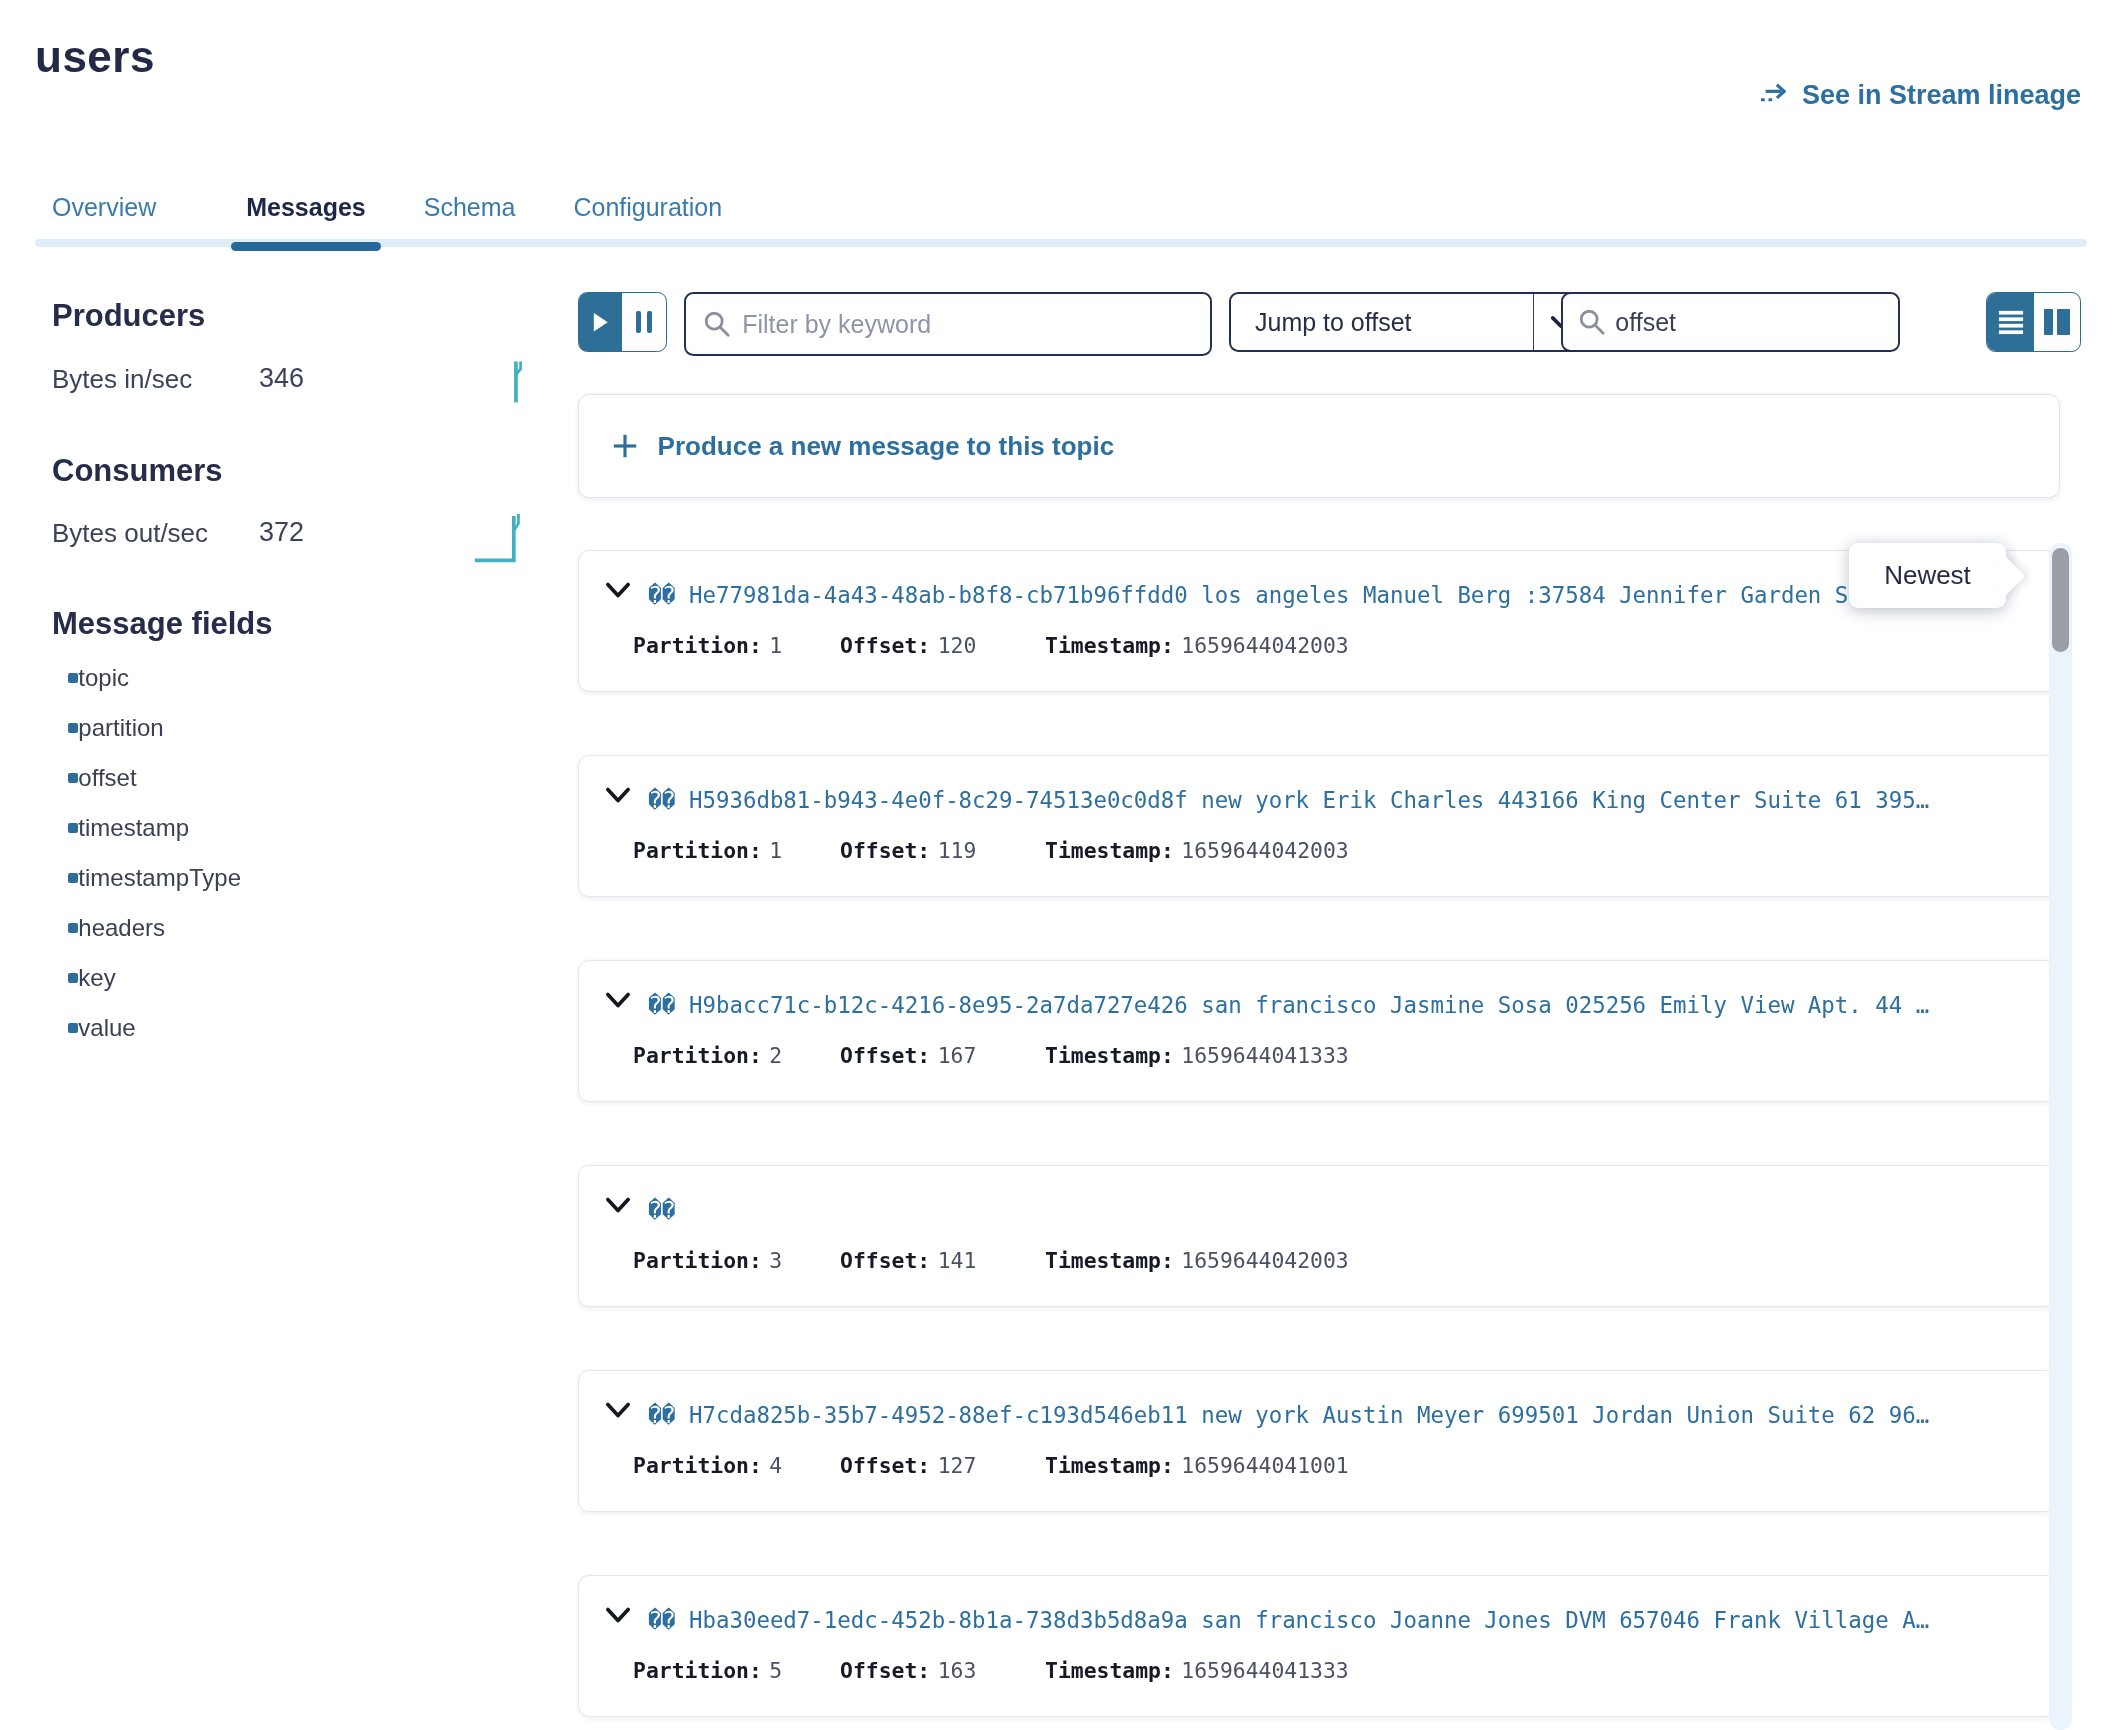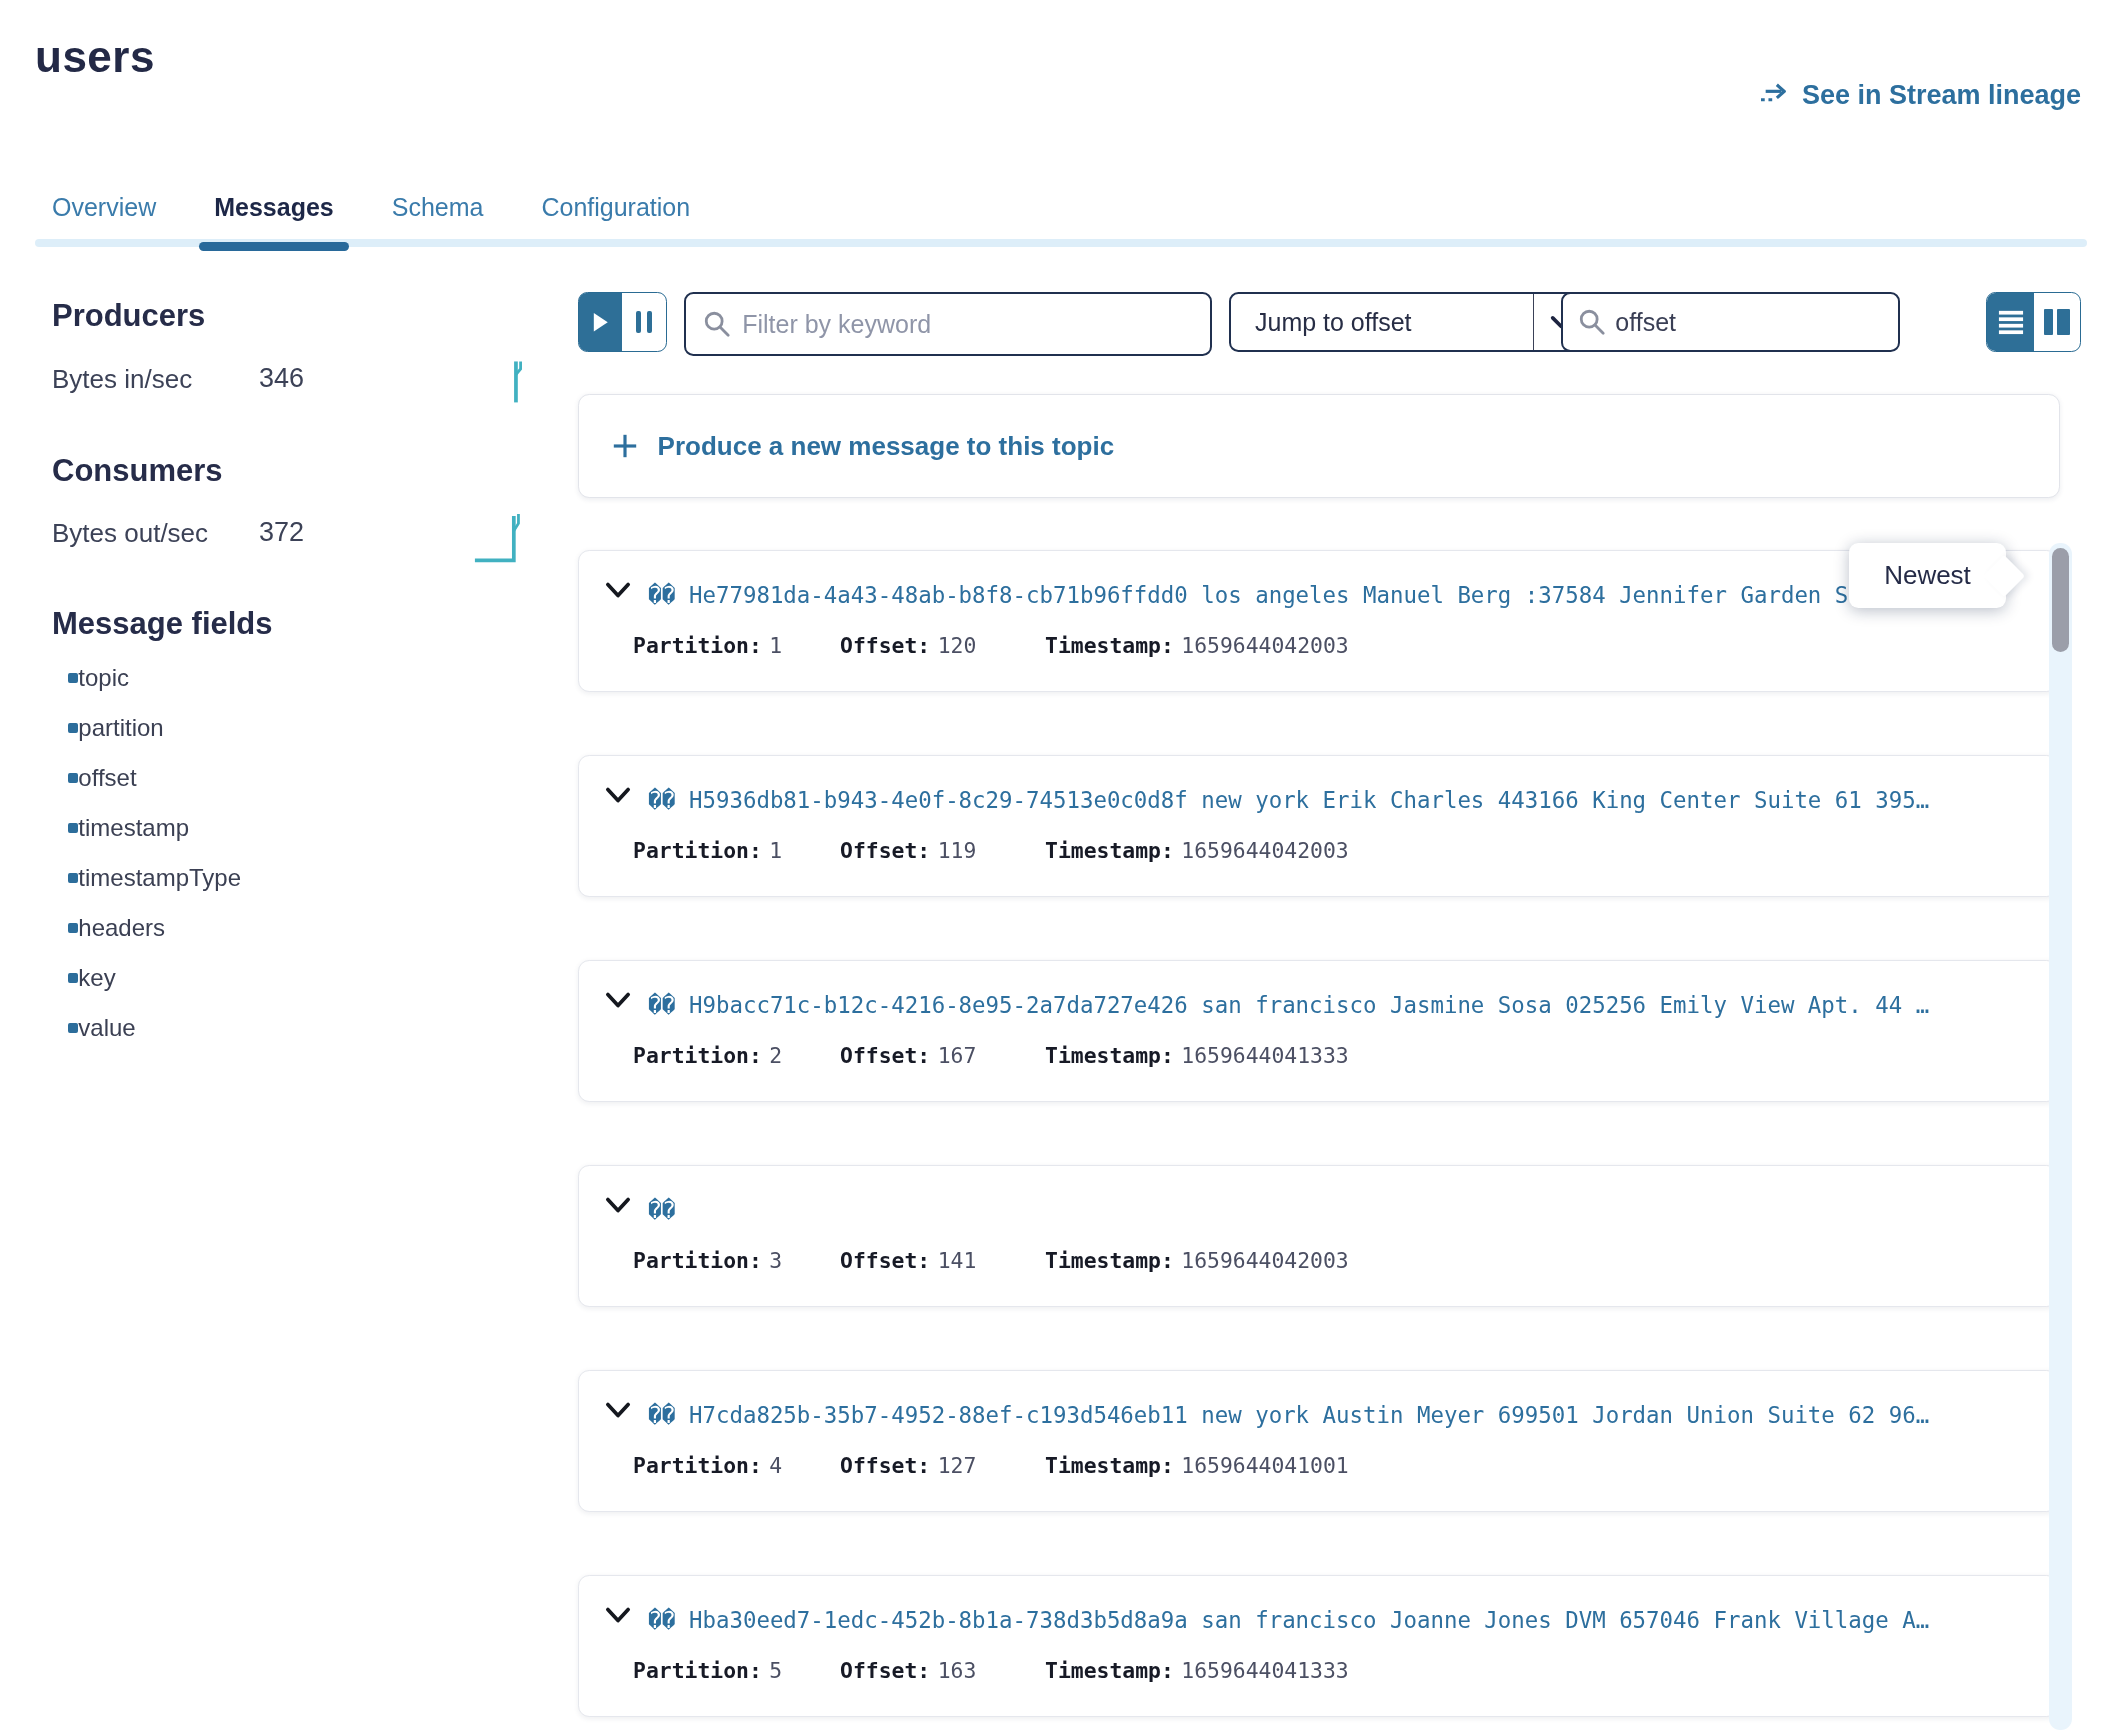--- a/index.html
+++ b/index.html
@@ -9,21 +9,21 @@
     font-family:"Liberation Sans", sans-serif; color:#262c49;
   }
   
   .page-title { position:absolute; left:35px; top:32px; font-size:44px; font-weight:800; letter-spacing:0.5px; color:#232946; }
   .lineage-link { position:absolute; right:43px; top:48px; display:flex; align-items:center; gap:11.2px;
     color:#2d6f9e; font-size:27px; font-weight:700; cursor:pointer;margin-top:32px; }
   
   .tabbar { position:absolute; left:35px; right:37px; top:191px; height:58px; }
   .tabs { display:flex; gap:58px; padding-left:17px; }
   .tab { font-size:25px; font-weight:500; color:#3a7bab; padding:1.9px 0 18.6px; position:relative; cursor:pointer; }
-  .tab.active { color:#1d2747; font-weight:700; }
+  .tab.active { color:#1d2747; font-weight:700;margin-left:32px; }
   .tab-track { position:absolute; left:0; right:0; top:48px; height:8.4px; background:#ddeef9; border-radius:4.7px; }
   .tab.active::after { content:""; position:absolute; left:-15px; right:-15px; top:auto; bottom:-10.3px; height:8.4px; background:#28699a; border-radius:4.7px; z-index:1; }
   
   .section-h { position:absolute; left:52px; font-size:31px; font-weight:800; color:#262c49; }
   .stat-label { position:absolute; left:52px; font-size:26px; color:#3c4257; }
   .stat-value { position:absolute; left:259px; font-size:27px; color:#3c4257; }
   .spark { position:absolute; }
   
   .fields-list { position:absolute; left:68px; top:653px; list-style:none; }
   .fields-list li { height:50px; display:flex; align-items:center; }

